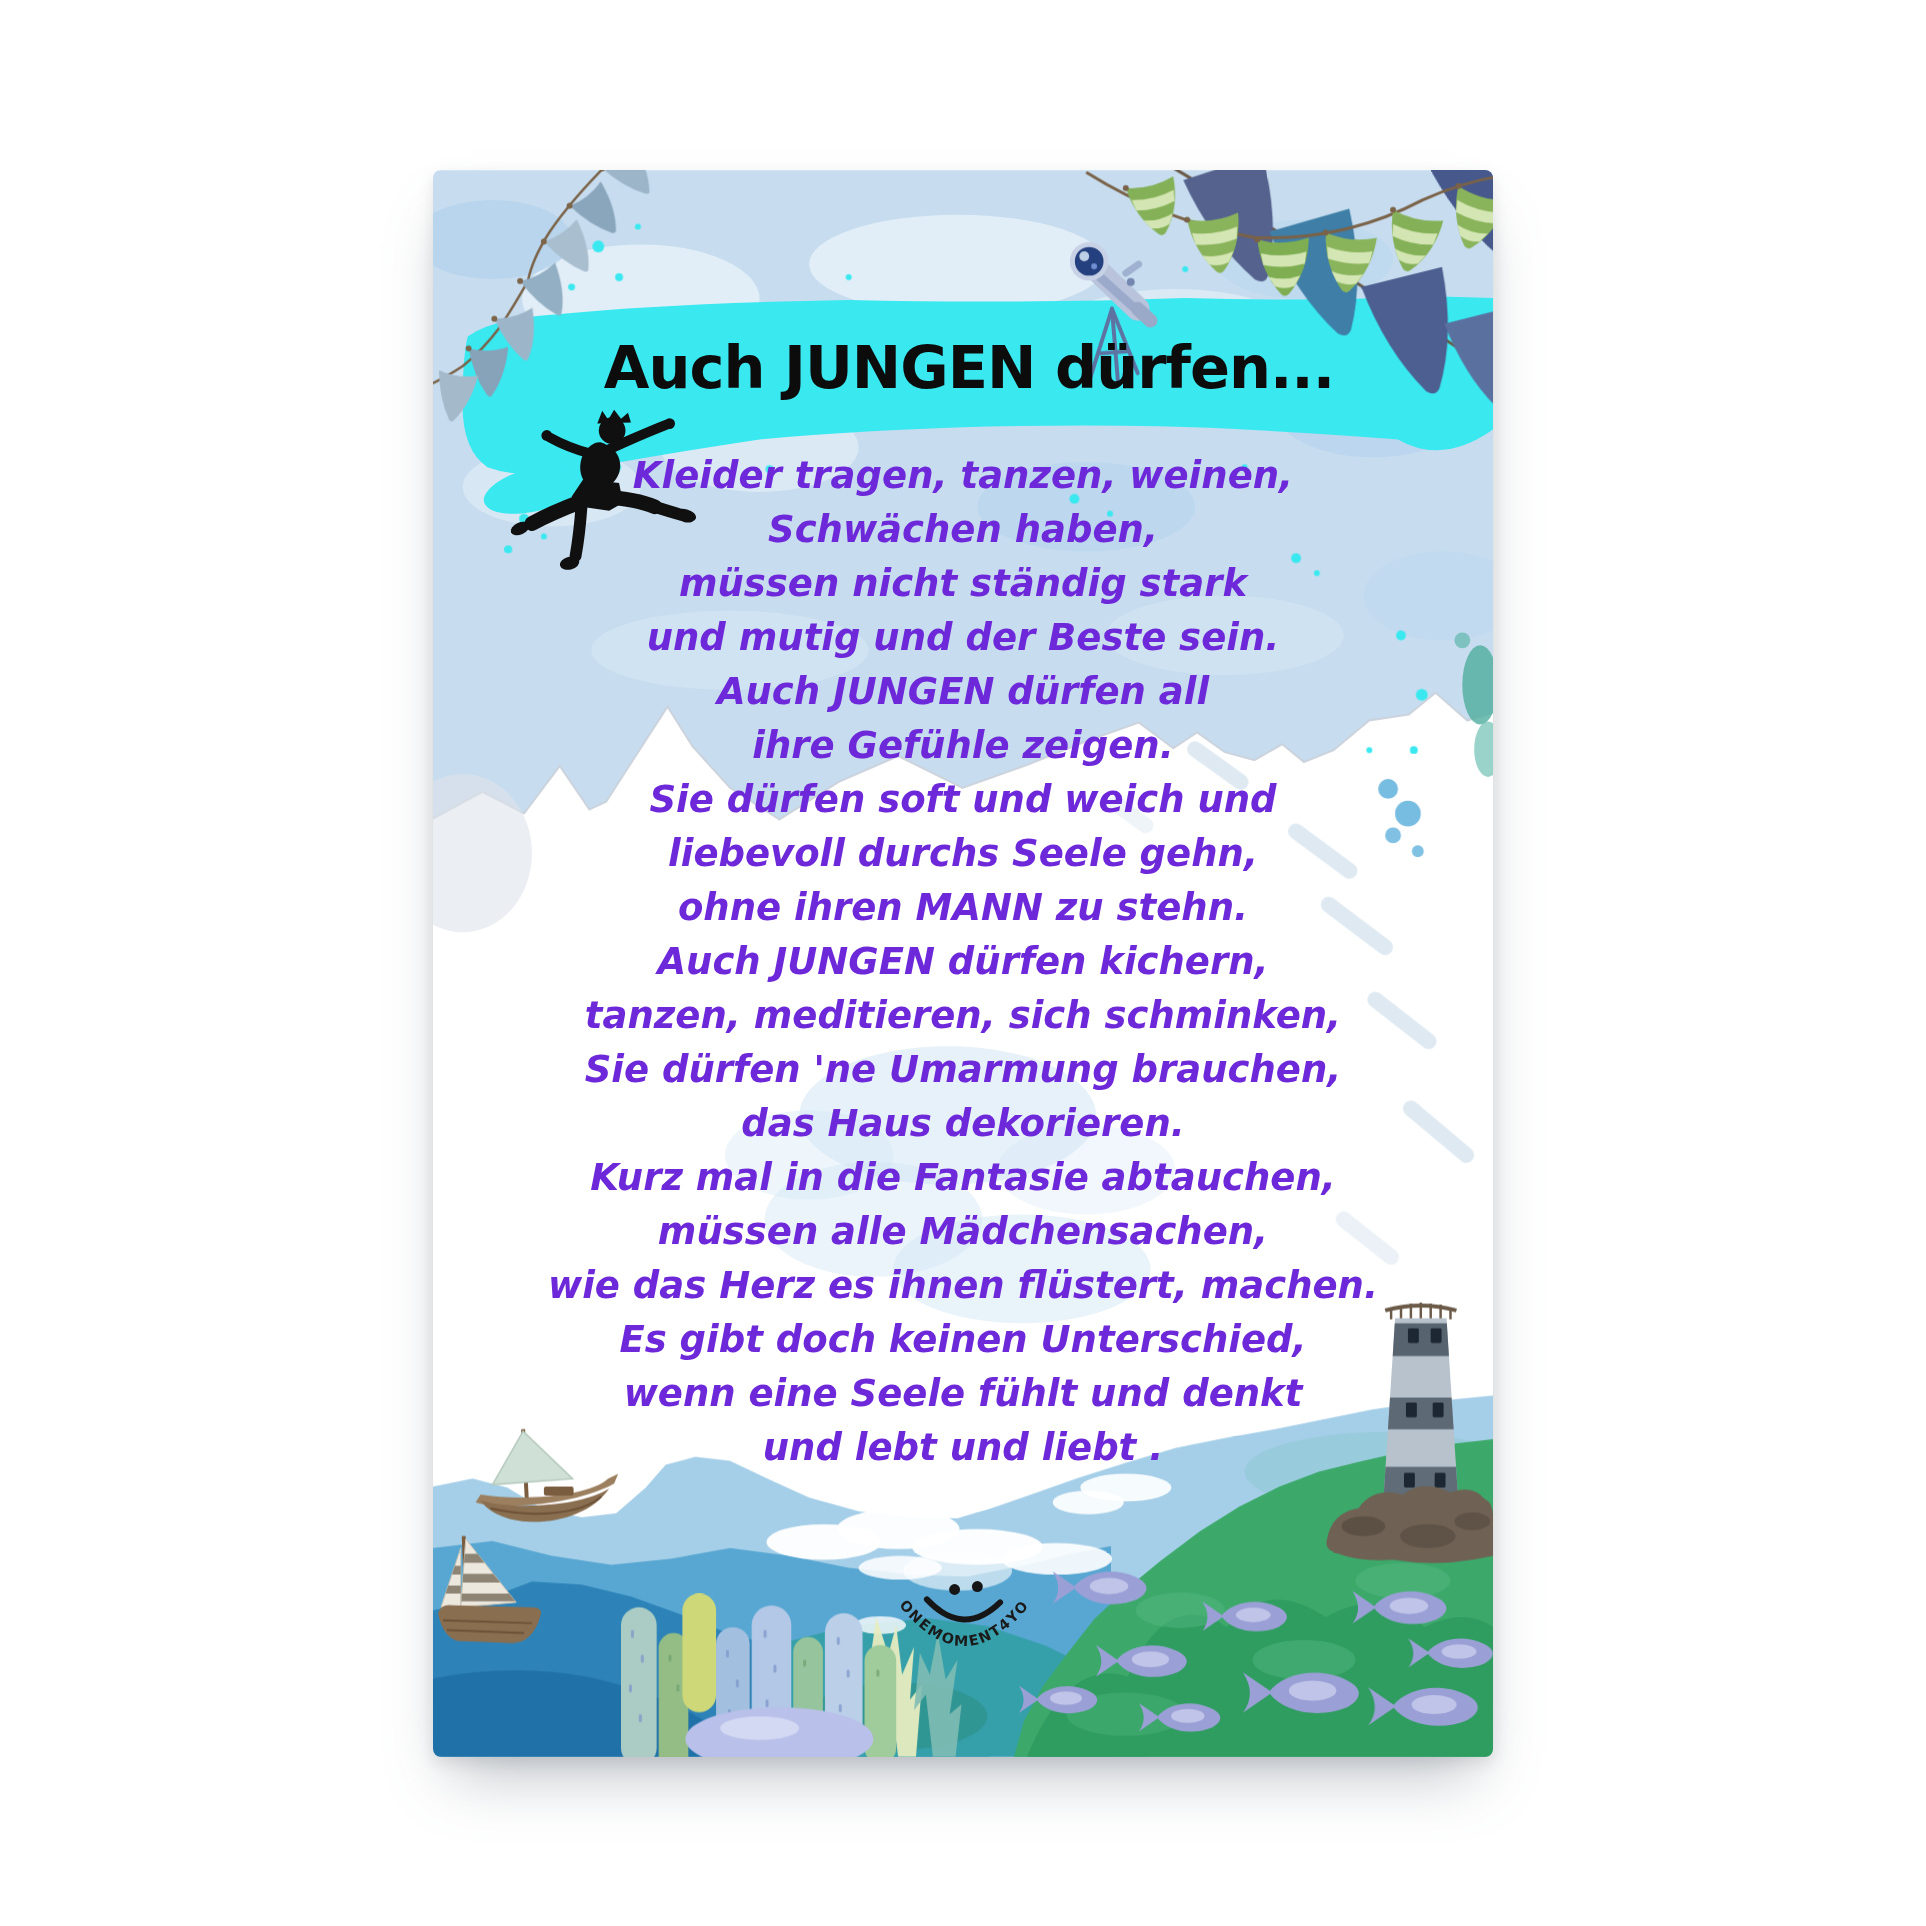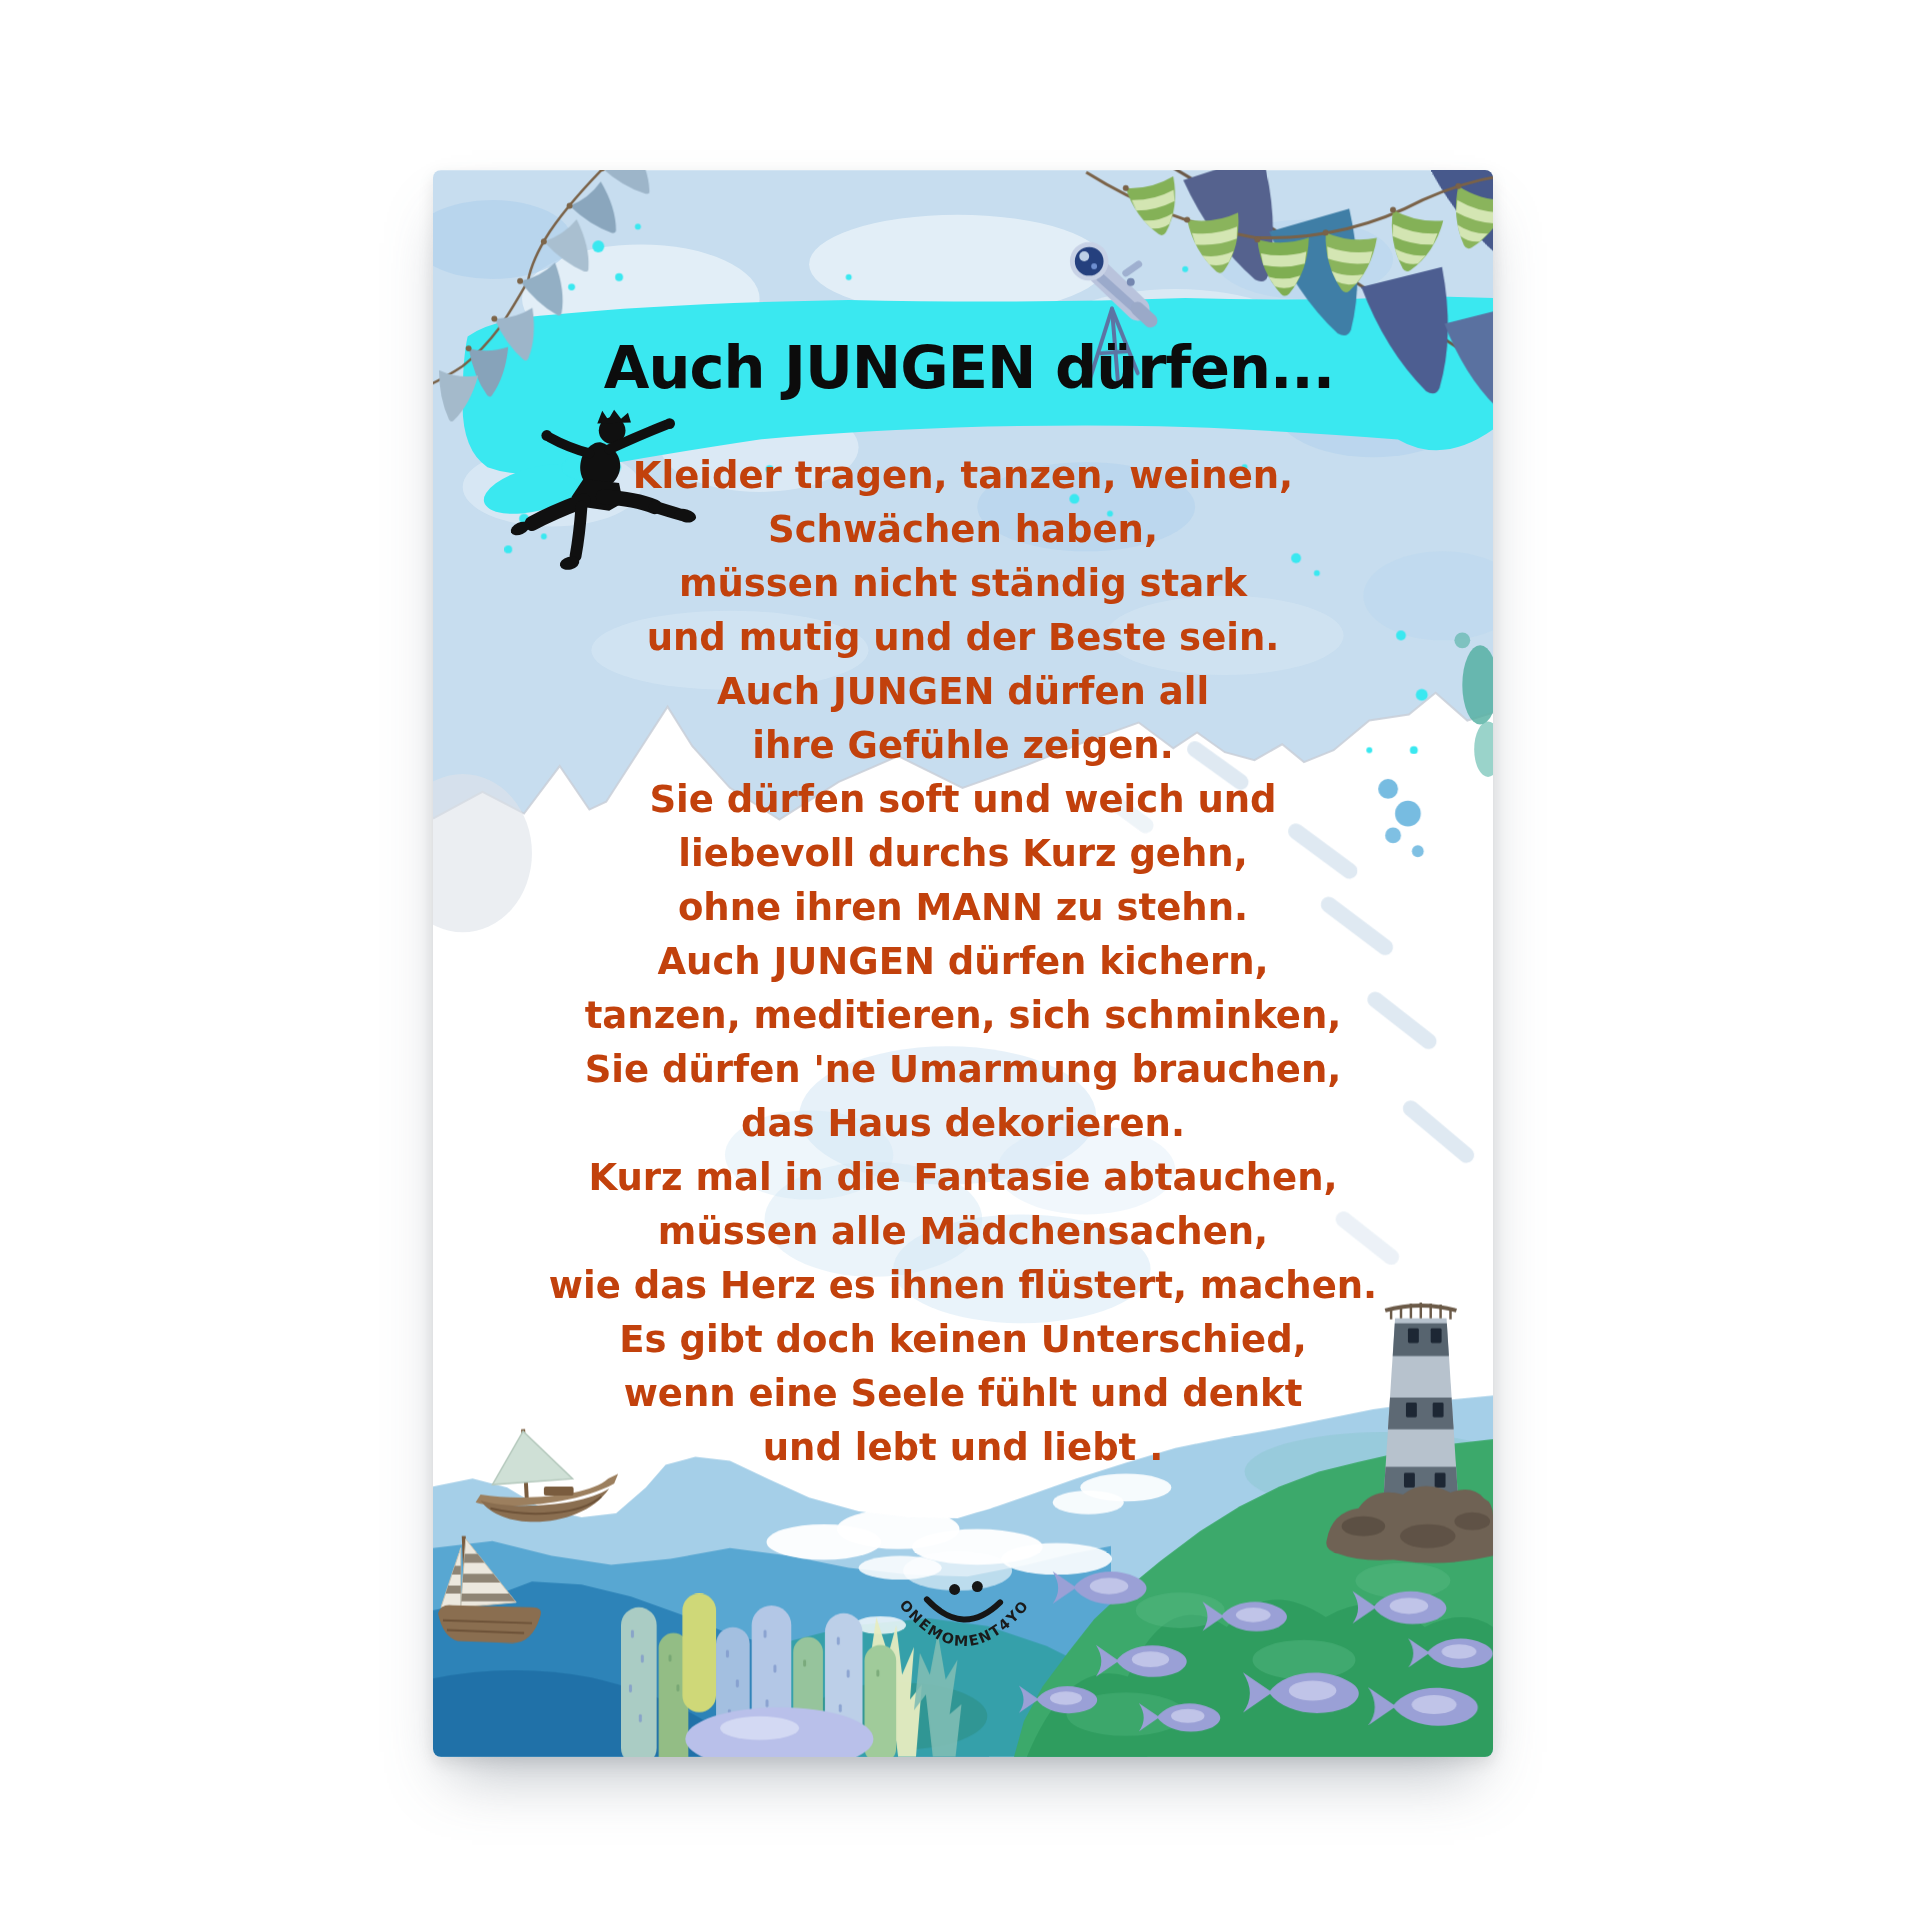--- a/index.html
+++ b/index.html
@@ -5,21 +5,21 @@
   html,body{margin:0;padding:0;background:#ffffff;}
   .stage{position:relative;width:1927px;height:1927px;background:#ffffff;overflow:hidden;
          font-family:"DejaVu Sans",sans-serif;}
   .card{position:absolute;left:433px;top:170px;width:1060px;height:1587px;background:#ffffff;
         border-radius:8px;overflow:hidden;
         box-shadow:0 34px 59px -18px rgba(105,115,128,.45), 0 6px 16px rgba(0,0,0,.10);}
   .card svg{position:absolute;left:0;top:0;}
   .title{position:absolute;left:12px;right:0;top:163px;height:69px;line-height:69px;text-align:center;
          font-size:59px;font-weight:800;letter-spacing:-1px;color:#0c0c0c;white-space:nowrap;}
   .poem{position:absolute;left:0;right:0;top:279px;text-align:center;
-        font-size:37px;line-height:54px;font-weight:700;color:#c2410c;}
+        font-size:37px;line-height:54px;font-weight:700;color:#6d28d9;font-style:italic;}
   .poem div{white-space:nowrap;}
 </style>
 </head>
 <body>
 
 <div class="stage">
   <div class="card">
 
     <svg width="1060" height="1587" viewBox="0 0 1071 1603">
 
@@ -386,21 +386,21 @@
     <div class="title">Auch JUNGEN dürfen...</div>
 
     <div class="poem">
       <div>Kleider tragen, tanzen, weinen,</div>
       <div>Schwächen haben,</div>
       <div>müssen nicht ständig stark</div>
       <div>und mutig und der Beste sein.</div>
       <div>Auch JUNGEN dürfen all</div>
       <div>ihre Gefühle zeigen.</div>
       <div>Sie dürfen soft und weich und</div>
-      <div>liebevoll durchs Kurz gehn,</div>
+      <div>liebevoll durchs Seele gehn,</div>
       <div>ohne ihren MANN zu stehn.</div>
       <div>Auch JUNGEN dürfen kichern,</div>
       <div>tanzen, meditieren, sich schminken,</div>
       <div>Sie dürfen 'ne Umarmung brauchen,</div>
       <div>das Haus dekorieren.</div>
       <div>Kurz mal in die Fantasie abtauchen,</div>
       <div>müssen alle Mädchensachen,</div>
       <div>wie das Herz es ihnen flüstert, machen.</div>
       <div>Es gibt doch keinen Unterschied,</div>
       <div>wenn eine Seele fühlt und denkt</div>

